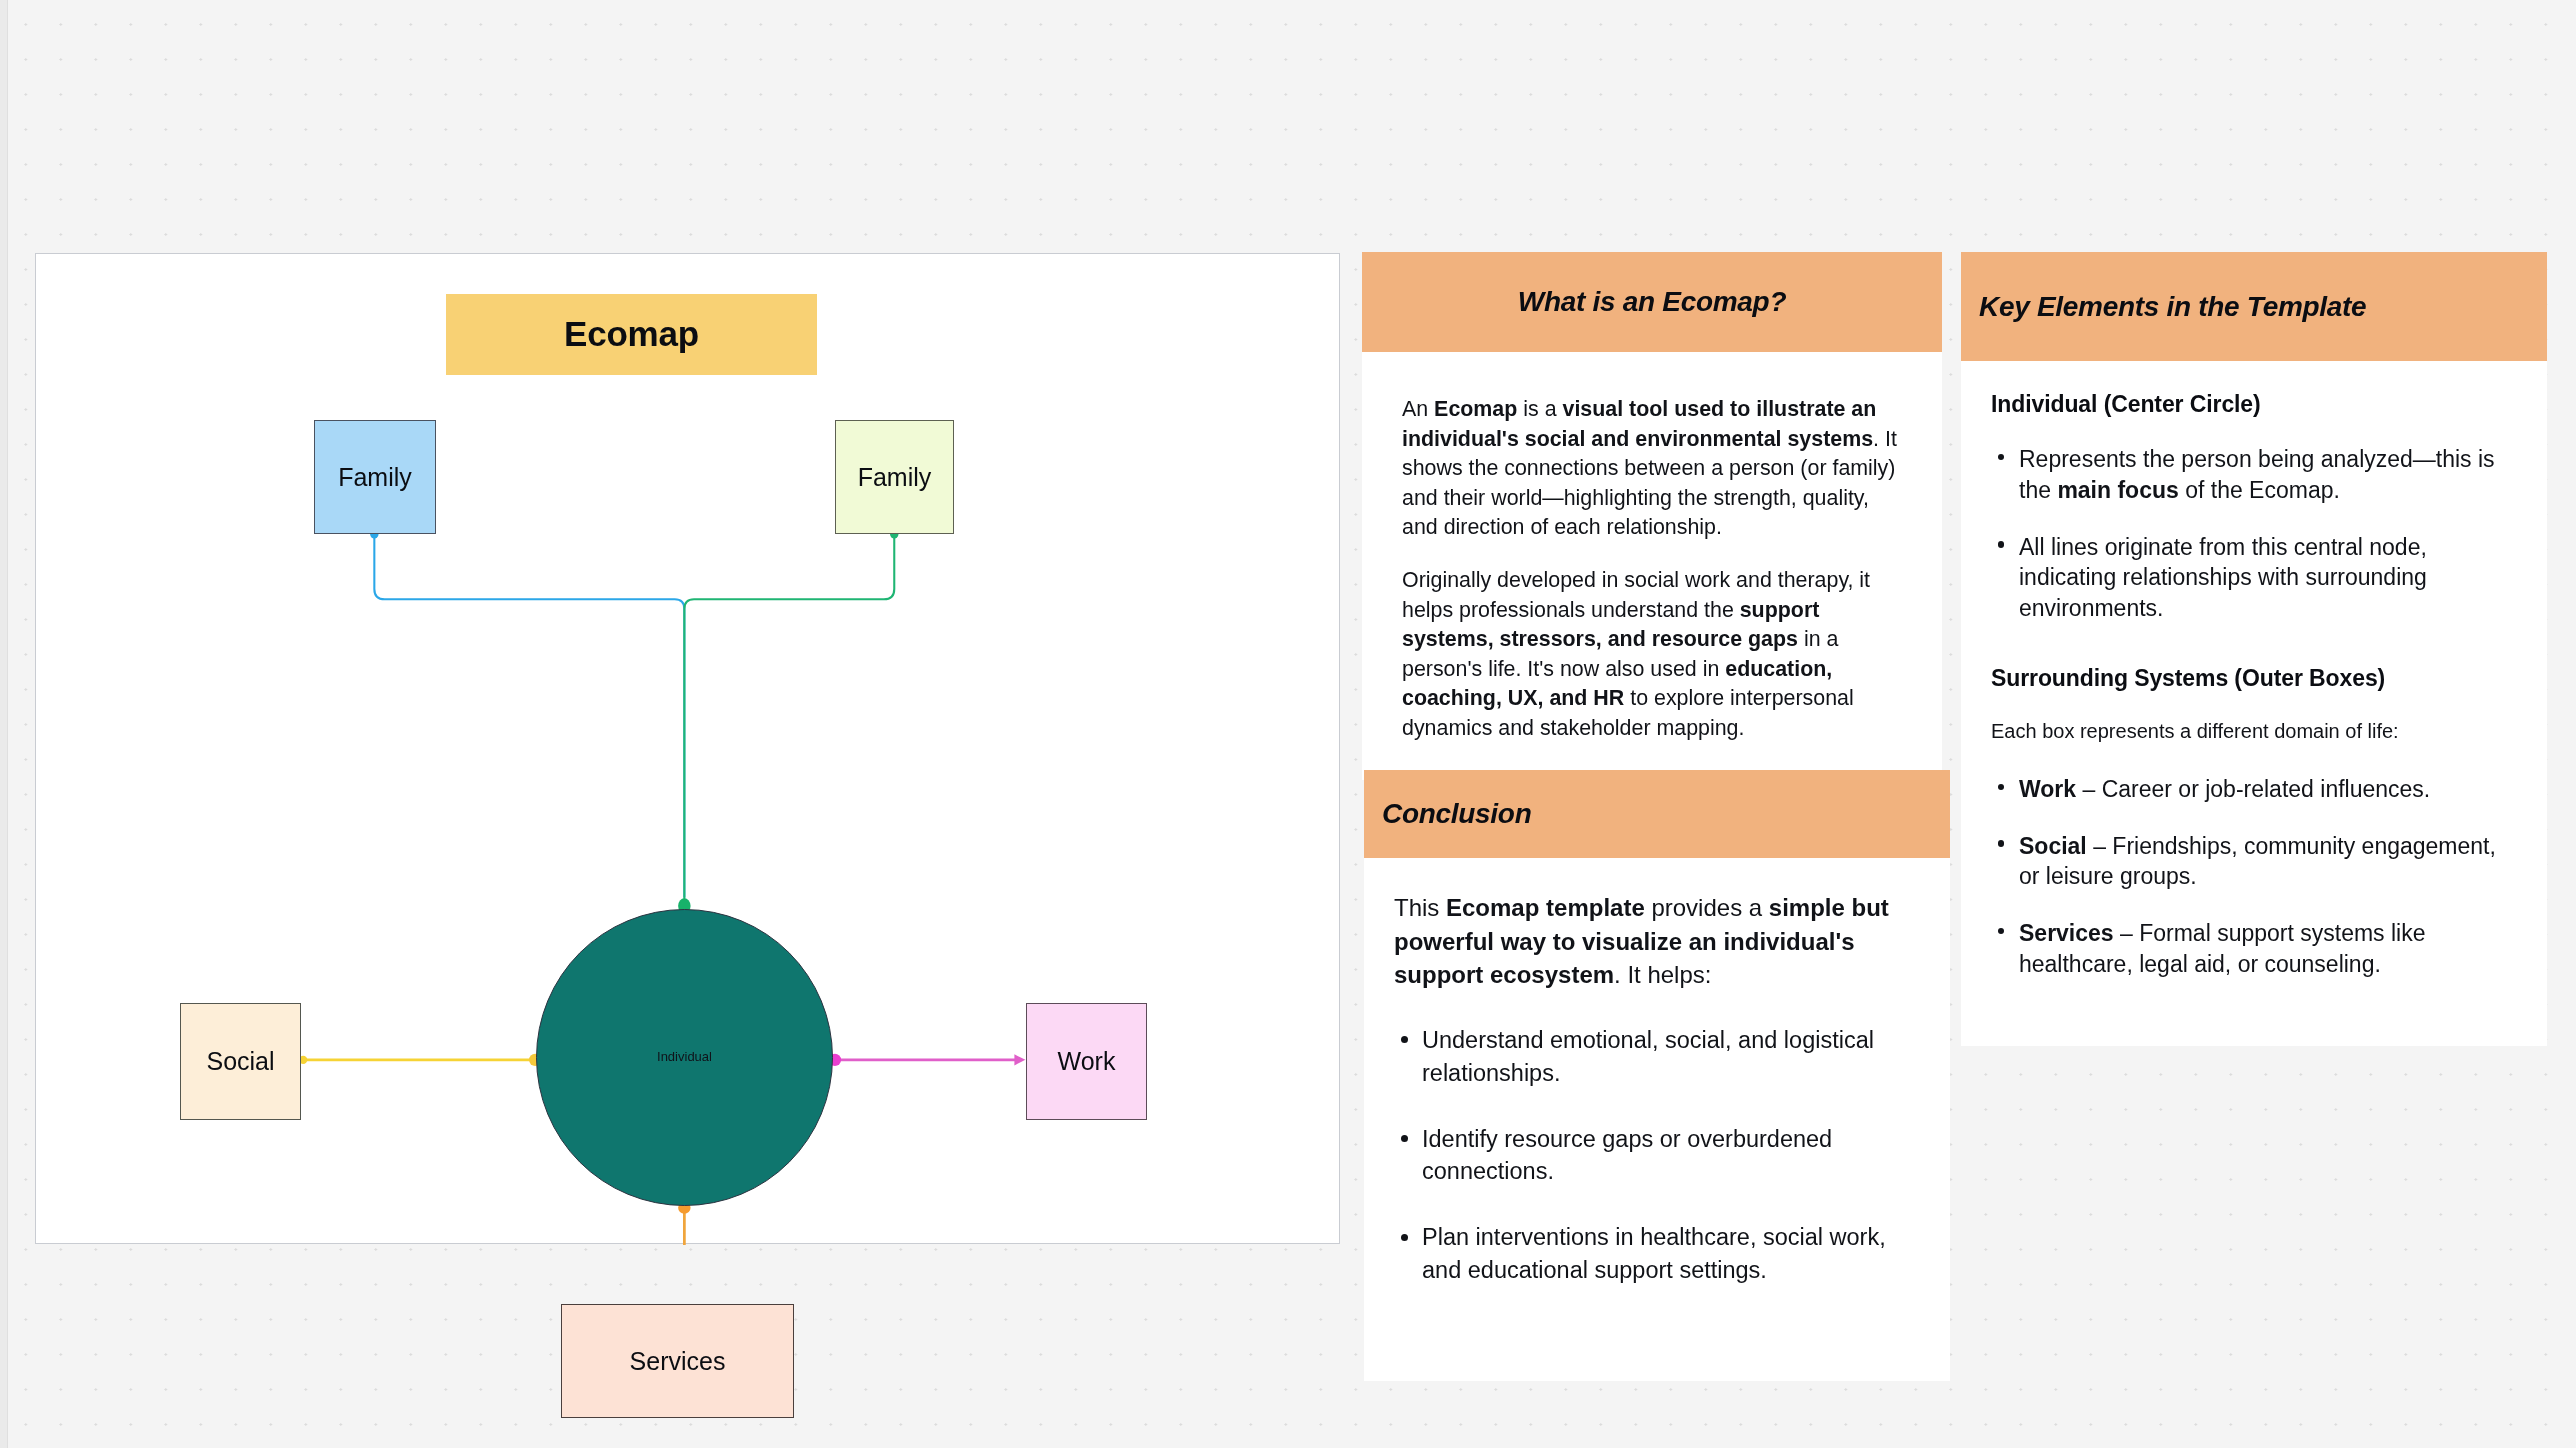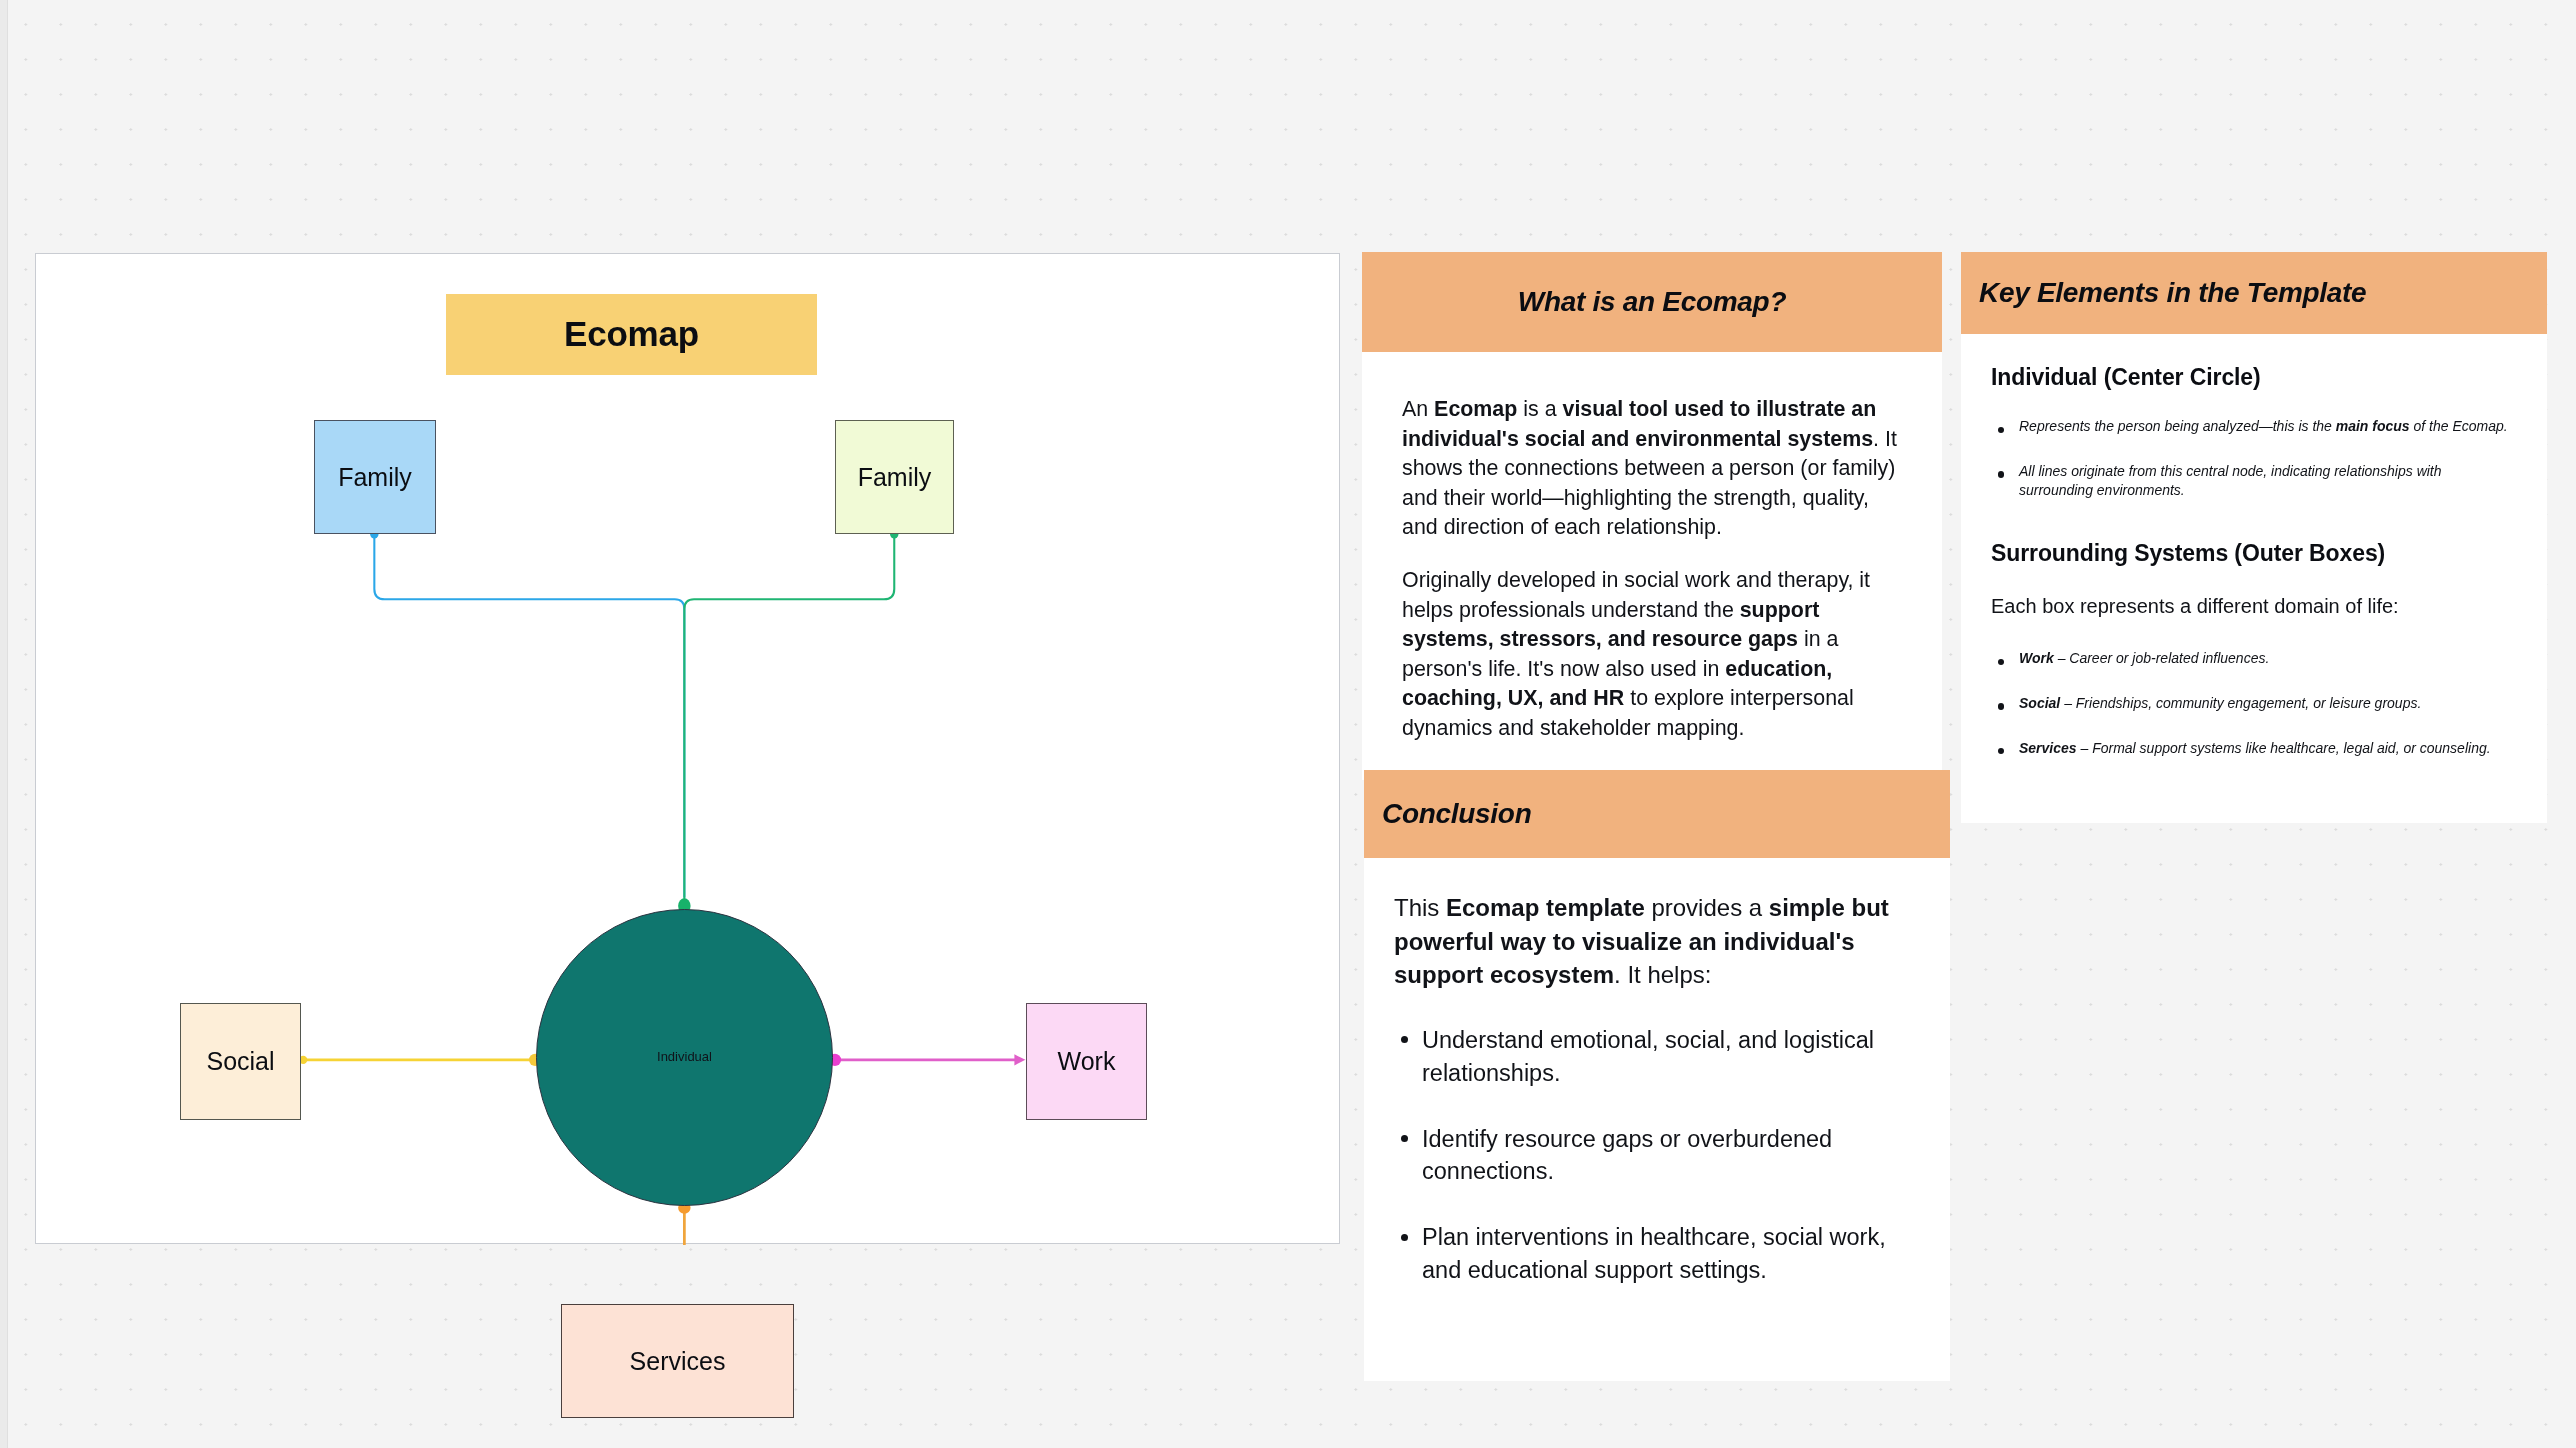--- a/index.html
+++ b/index.html
@@ -155,21 +155,21 @@
     left: 1364px; top: 770px;
     width: 586px;
   }
   #panel-conclusion .panel-head { height: 88px; }
   #panel-conclusion .panel-body { padding: 33px 36px 61px 30px; }
 
   #panel-key {
     left: 1961px; top: 252px;
     width: 586px;
   }
-  #panel-key .panel-head { height: 82px; }
+  #panel-key .panel-head { height: 109px; }
   #panel-key .panel-body { padding: 30px 29px 40px 30px; }
 
   .para {
     font-size: 21.4px;
     line-height: 1.38;
     margin-bottom: 23.5px;
   }
   .para:last-child { margin-bottom: 0; }
   .para b { font-weight: 700; }
 
@@ -195,21 +195,21 @@
     position: absolute;
     left: 7px; top: 11px;
     width: 6.2px; height: 6.2px;
     border-radius: 50%;
     background: #111318;
   }
 
   ul.bullets.lg li { font-size: 23.5px; line-height: 1.4; margin-bottom: 33px; }
   ul.bullets.lg li::before { top: 12.4px; width: 7px; height: 7px; }
 
-  ul.bullets.sm li { font-size: 14px; line-height: 1.34; margin-bottom: 26px; font-style: italic; }
+  ul.bullets.sm li { font-size: 23px; line-height: 1.34; margin-bottom: 26px; }
   ul.bullets.sm li::before { top: 9.7px; }
 
   ul.bullets li b { font-weight: 700; }
 
   h3.sub {
     font-size: 23px;
     font-weight: 700;
     color: #0b0d12;
     margin-bottom: 26px;
     letter-spacing: -0.1px;

